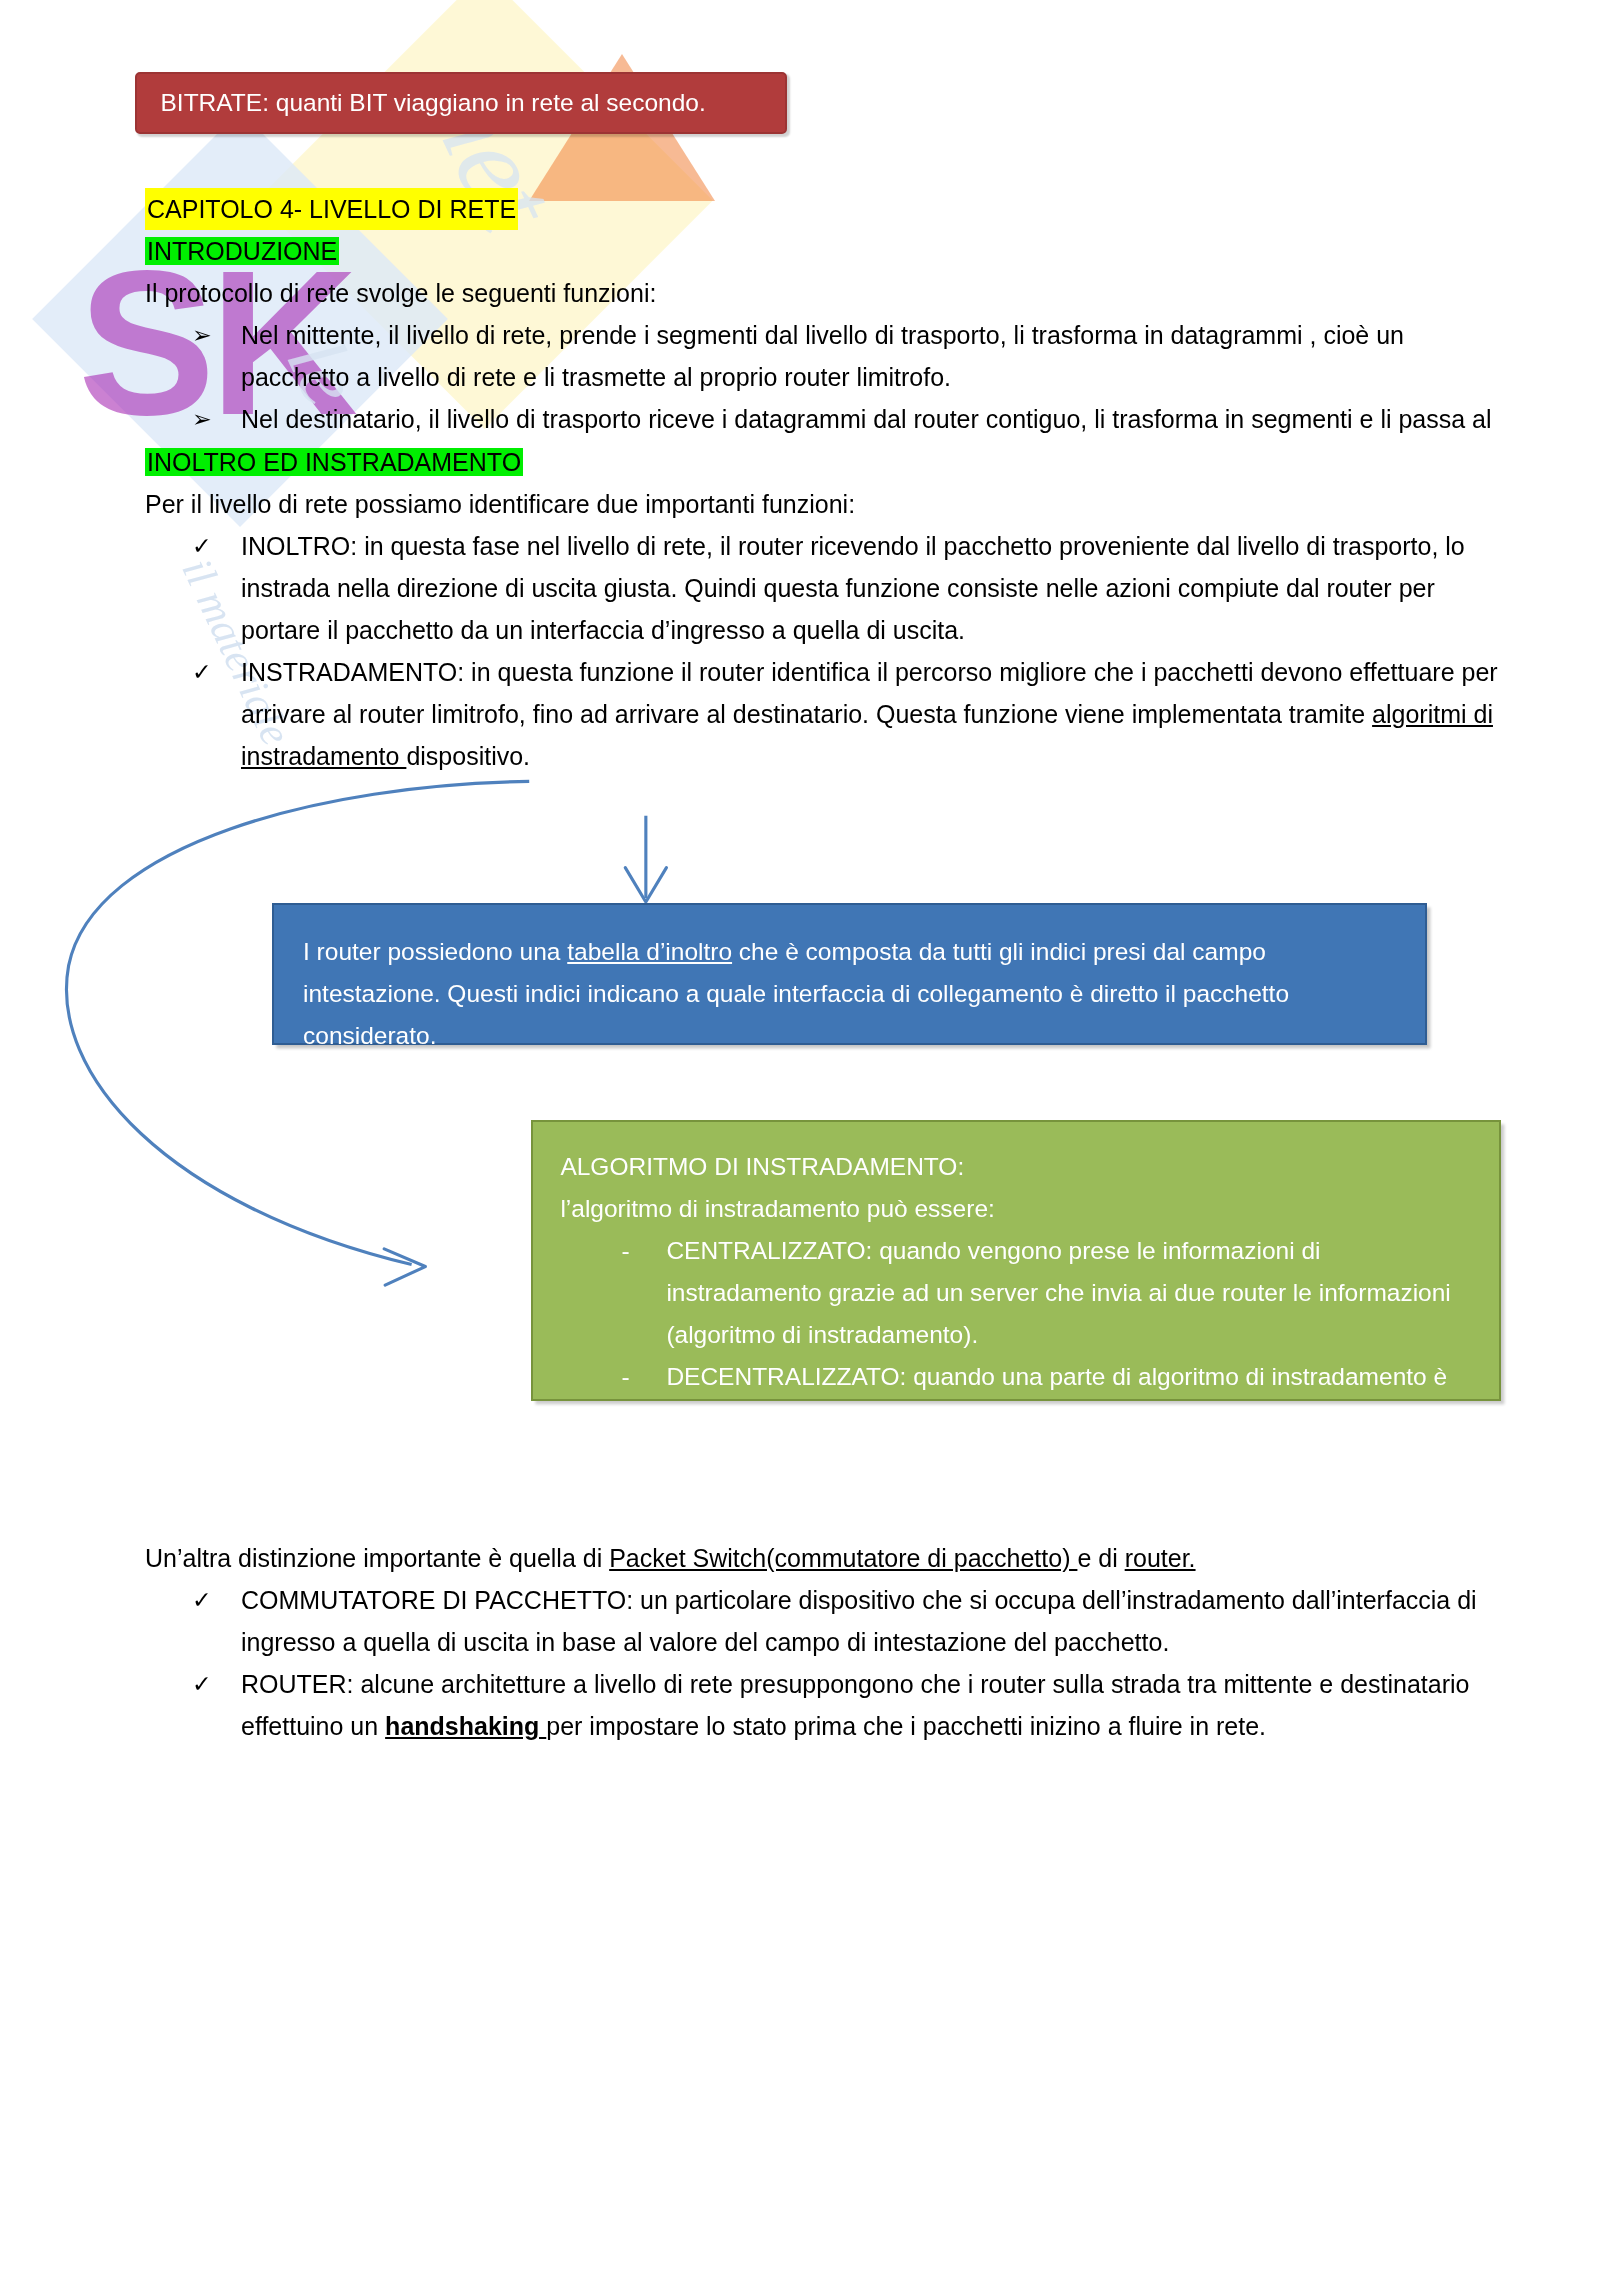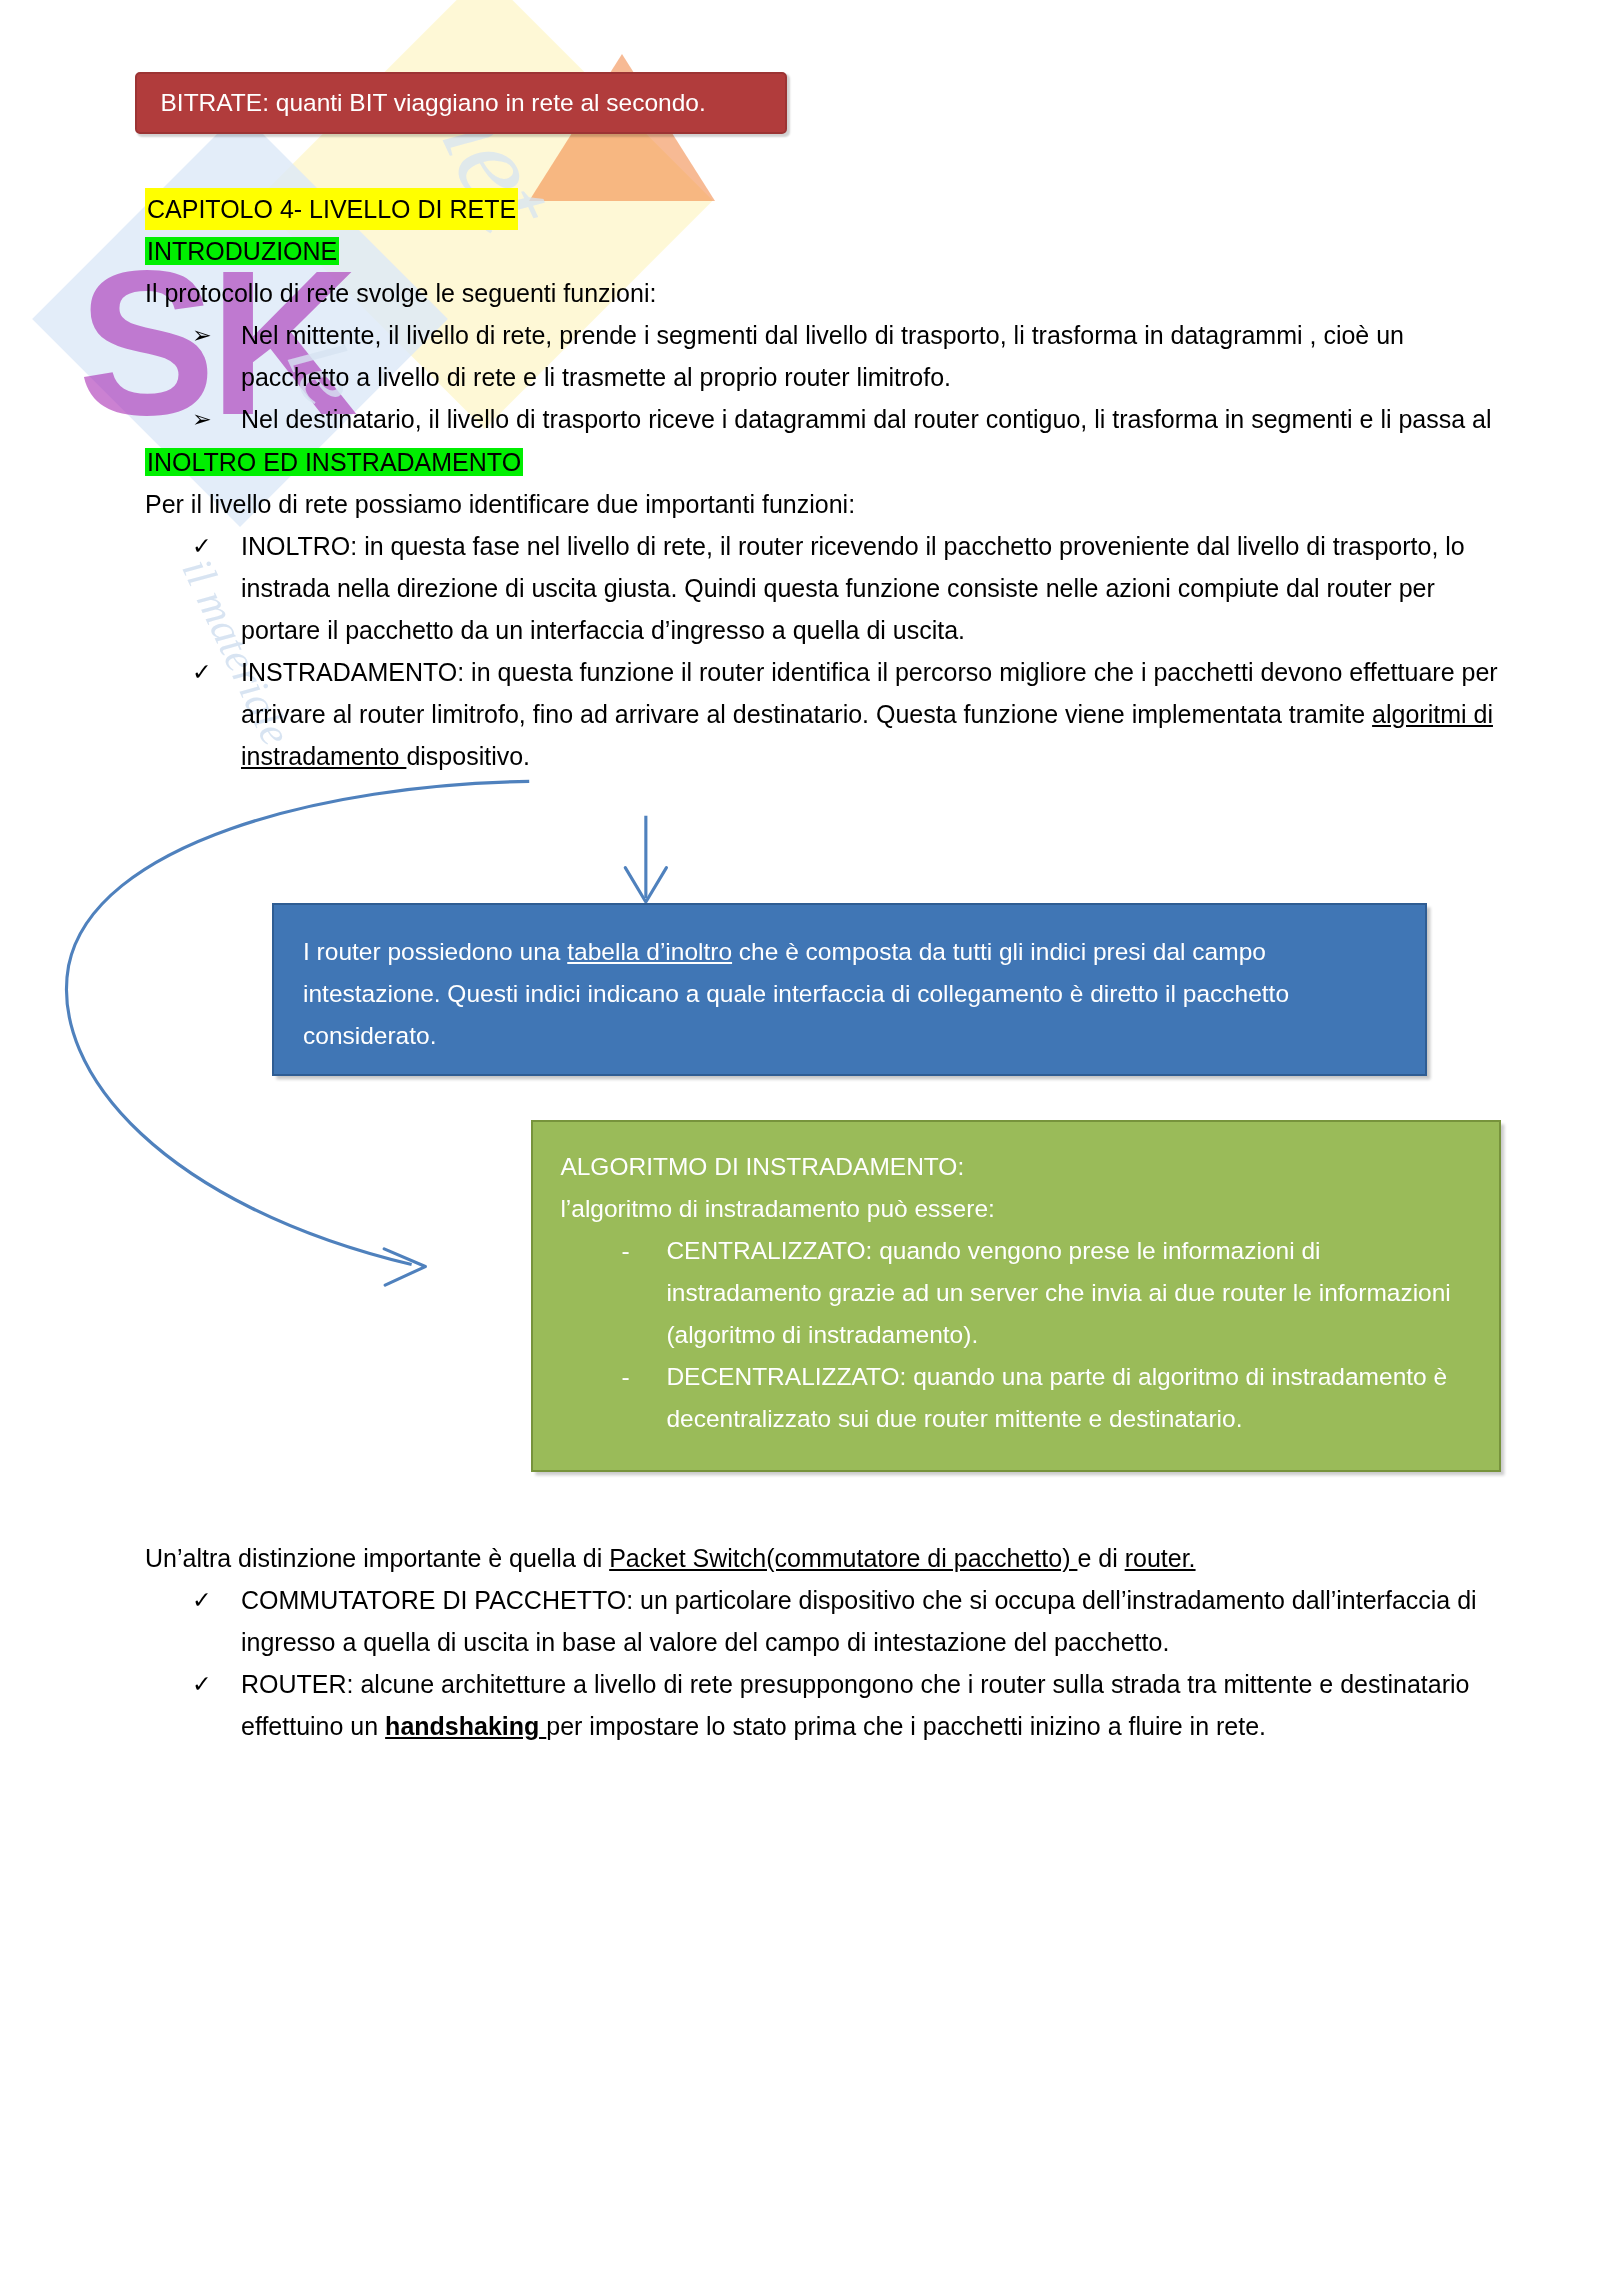--- a/index.html
+++ b/index.html
@@ -158,41 +158,41 @@
     font-size: 23.5px;
     line-height: 42px;
   }
 
   
   .blue-box {
     position: absolute;
     left: 272px;
     top: 903px;
     width: 1155px;
-    height: 173px;
+    height: 142px;
     background: #4076b5;
     border: 2px solid #2f5d93;
     box-shadow: 3.9px 3.9px 2.9px rgba(0,0,0,.22);
     box-sizing: border-box;
     padding: 25.5px 29px 0 29px;
   }
   .blue-box-text {
     color: #ffffff;
     font-size: 24.5px;
     line-height: 42px;
   }
   .blue-box-text .u { text-decoration: underline; }
 
   
   .green-box {
     position: absolute;
     left: 531px;
     top: 1120px;
     width: 970px;
-    height: 352px;
+    height: 281px;
     background: #9ABB59;
     border: 2px solid #77933c;
     box-shadow: 3.9px 3.9px 2.9px rgba(0,0,0,.2);
     box-sizing: border-box;
     padding: 23.5px 25.5px 0 27.4px;
   }
   .green-box-text {
     color: #ffffff;
     font-size: 24.5px;
     line-height: 42px;

